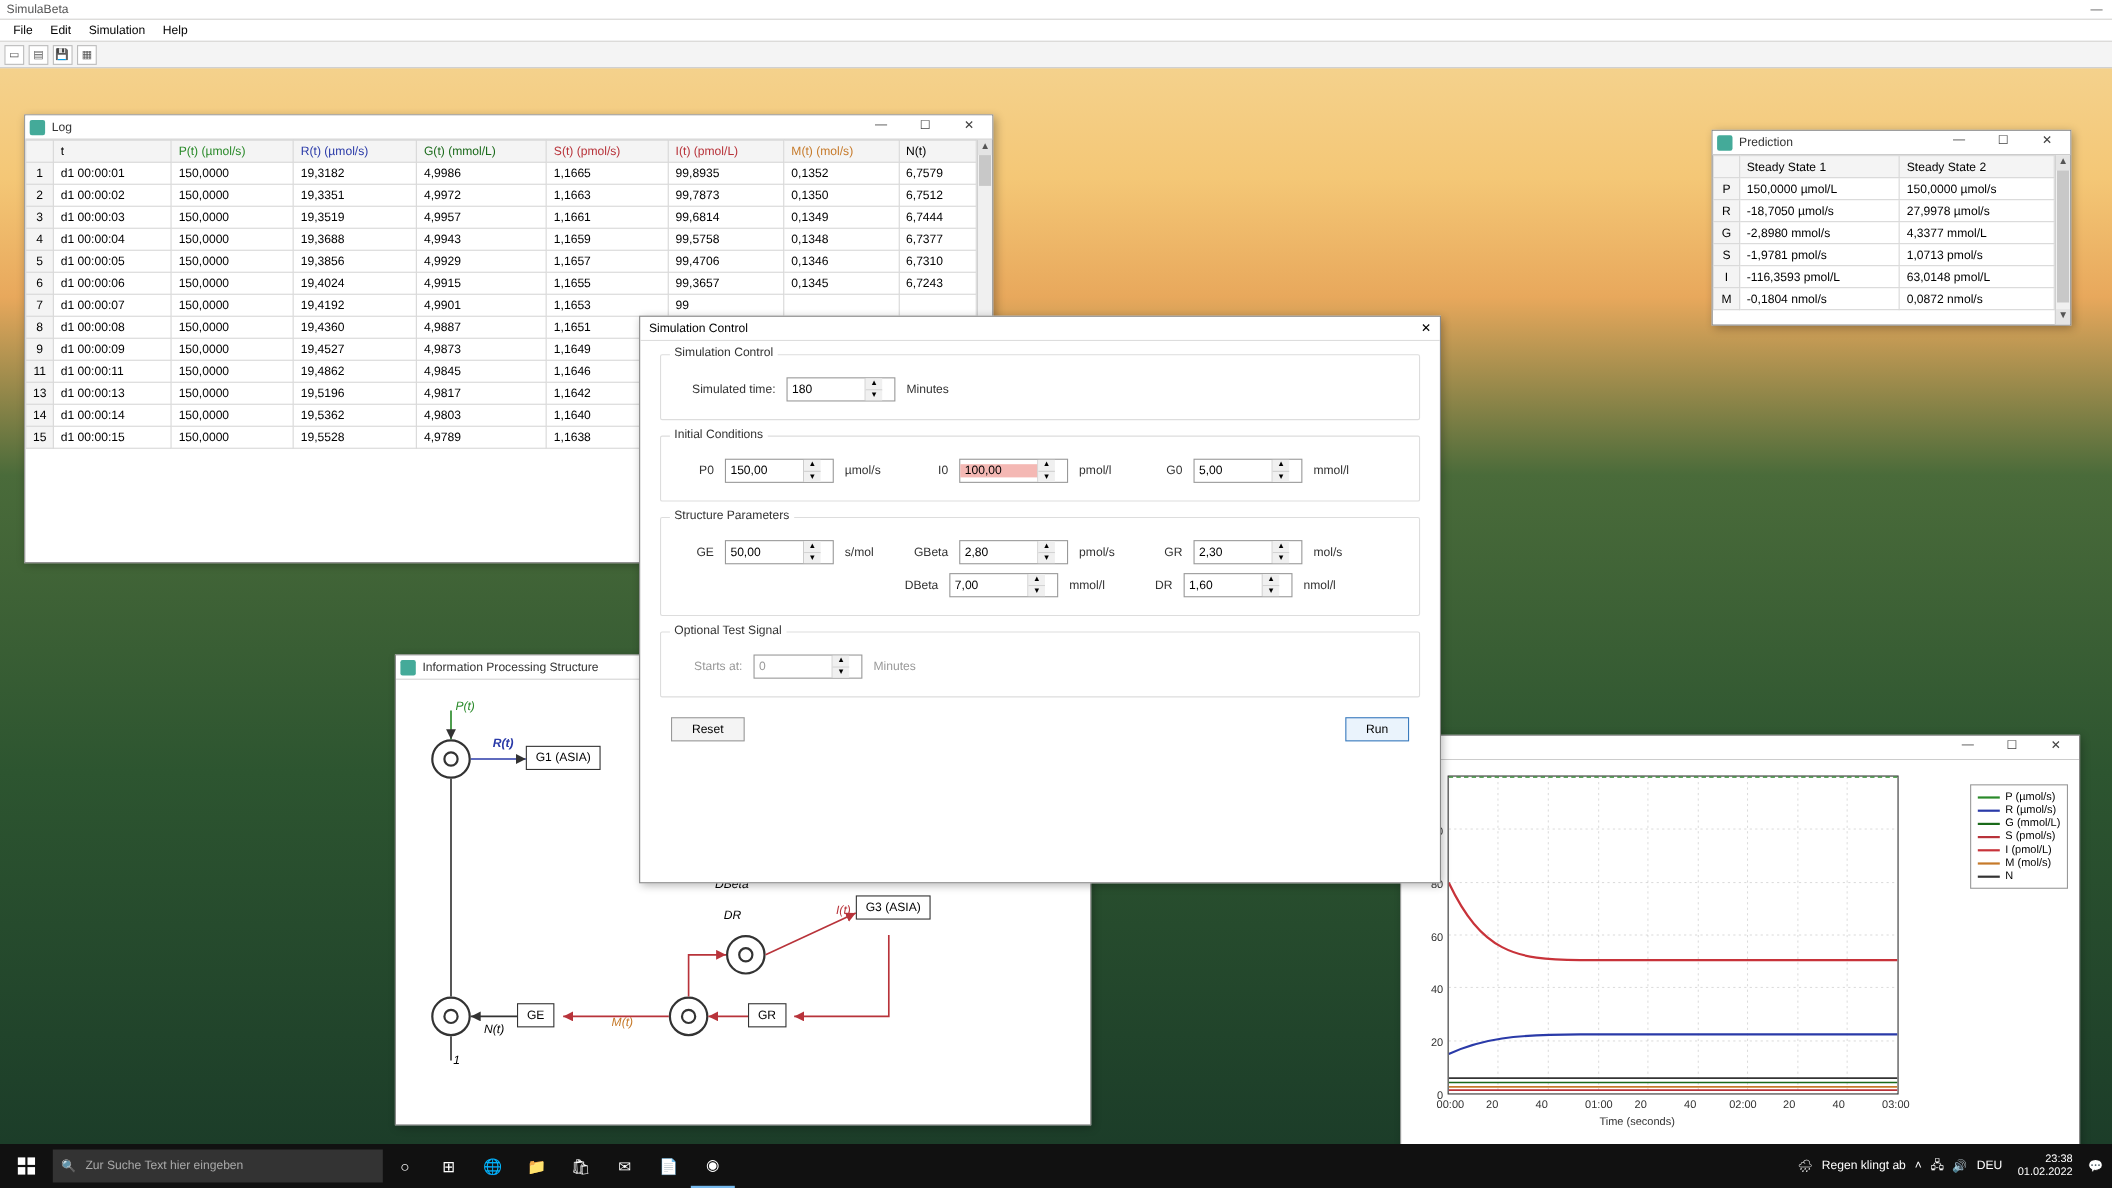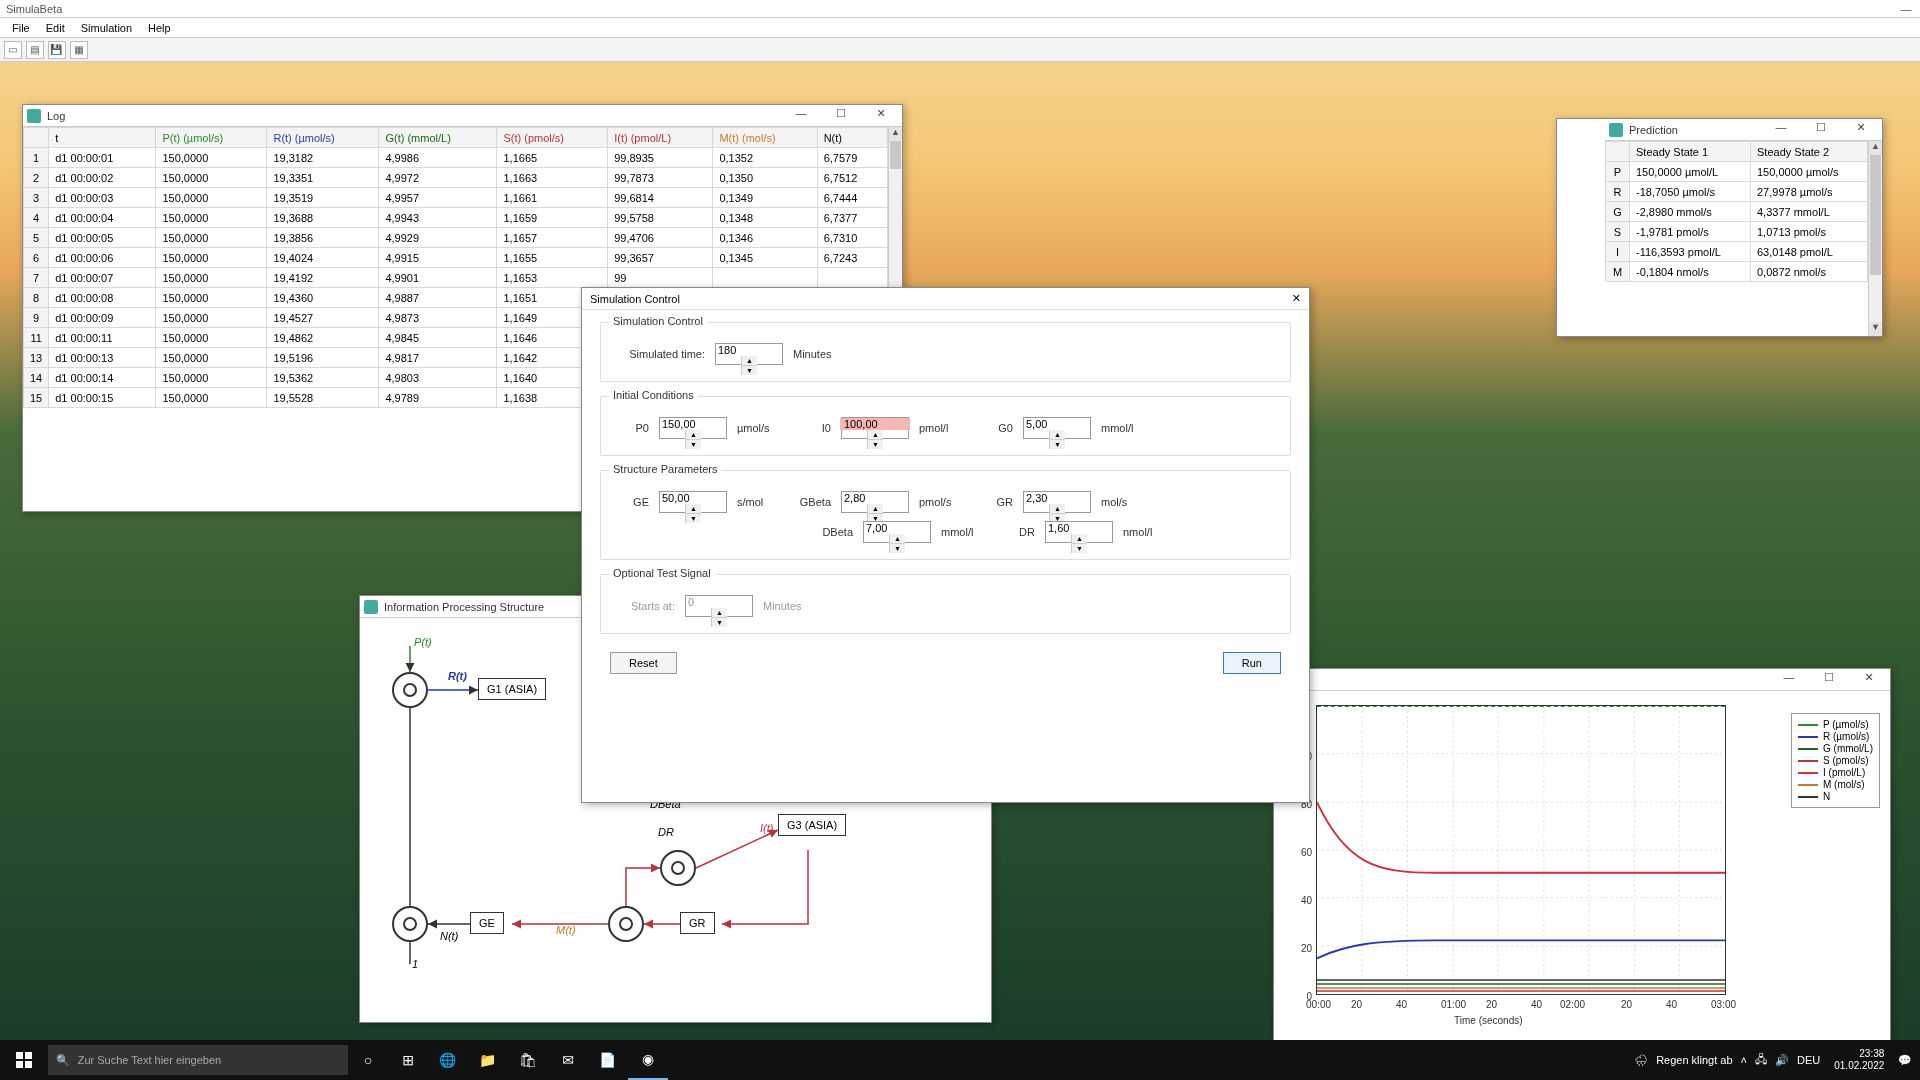--- a/index.html
+++ b/index.html
@@ -39,37 +39,37 @@
 .col-r { color:#2a3aa8;}
 .col-g { color:#1a6a1a;}
 .col-s { color:#b8333a;}
 .col-i { color:#b8333a;}
 .col-m { color:#c67a2a;}
 .log-scroll { position:absolute; right:0; top:0; bottom:0; width:14px; background:#f0f0f0; border-left:1px solid #ccc;}
 .log-scroll .thumb { position:absolute; top:14px; left:1px; right:1px; height:28px; background:#c8c8c8;}
 .log-scroll .arr { position:absolute; left:0; right:0; height:14px; text-align:center; font-size:9px; color:#555; background:#e4e4e4;}
 
 
-.pred-win { left: 1556px; top: 118px; width: 327px; height: 219px; padding-left: 48px;}
+.pred-win { left: 1556px; top: 118px; width: 327px; height: 178px;}
 .pred-table { width: calc(100% - 14px); border-collapse: collapse;}
 .pred-table th, .pred-table td { border: 1px solid #d8d8d8; padding: 2px 6px; font-size:11px; text-align:left; height:20px;}
 .pred-table th { background:#f4f4f4; font-weight:normal;}
 .pred-table td.row-h { background:#f4f4f4; text-align:center; width:24px;}
 
 
 .sim-win { left: 581px; top: 287px; width: 729px; height: 516px;}
 .sim-title { height:22px; display:flex; align-items:center; padding:0 8px; border-bottom:1px solid #ddd; font-size:11px;}
 .sim-title .t { flex:1;}
 .sim-body { padding: 12px 18px;}
 .fieldset { border:1px solid #ddd; border-radius:2px; margin-bottom: 14px; padding: 12px 14px 16px; position:relative;}
 .fieldset .legend { position:absolute; top:-8px; left:8px; background:#fff; padding:0 4px; font-size:11px; color:#333;}
 .row { display:flex; align-items:center; gap:10px; margin-top:8px;}
 .lbl { width:70px; text-align:right; font-size:11px; color:#333;}
 .lbl.s { width:34px;}
-.spin { display:flex; align-items:center; border:1px solid #999; height:22px; width:68px; background:#fff;flex-direction:column;}
+.spin { display:flex; align-items:center; border:1px solid #999; height:22px; width:99px; background:#fff;}
 .spin input { border:none; width:70px; padding:0 4px; font-size:11px; outline:none; background:transparent;}
 .spin .arrows { width:16px; border-left:1px solid #ccc; display:flex; flex-direction:column; height:100%;}
 .spin .arrows span { flex:1; font-size:7px; text-align:center; line-height:9px; background:#f0f0f0; border-bottom:1px solid #ccc; cursor:default;}
 .spin .arrows span:last-child{border-bottom:none;}
 .spin.red input { background:#f4b8b4;}
 .unit { font-size:11px; color:#333; width:50px;}
 .btn { border:1px solid #999; background:#f4f4f4; padding:4px 18px; font-size:11px; cursor:default;}
 .btn.primary { border:1px solid #3a7abd; background:#eaf3fc;}
 .sim-buttons { display:flex; justify-content:space-between; padding:4px 10px 0;}
 
@@ -449,21 +449,21 @@
         <div class="axis-lbl" style="right: 578px; top: 60px; left: 18px; text-align: right; width: 20px;">100</div>
       </div>
 
     <div id="chart-xticks">
         <div class="axis-lbl" style="left: 32px; top: 308px;">00:00</div>
         <div class="axis-lbl" style="left: 77px; top: 308px;">20</div>
         <div class="axis-lbl" style="left: 122px; top: 308px;">40</div>
         <div class="axis-lbl" style="left: 167px; top: 308px;">01:00</div>
         <div class="axis-lbl" style="left: 212px; top: 308px;">20</div>
         <div class="axis-lbl" style="left: 257px; top: 308px;">40</div>
-        <div class="axis-lbl" style="left: 286px; top: 308px;">02:00</div>
+        <div class="axis-lbl" style="left: 298px; top: 308px;">02:00</div>
         <div class="axis-lbl" style="left: 347px; top: 308px;">20</div>
         <div class="axis-lbl" style="left: 392px; top: 308px;">40</div>
         <div class="axis-lbl" style="left: 437px; top: 308px;">03:00</div>
       </div>
     <div class="axis-lbl" style="left:180px; top:324px">Time (seconds)</div>
     <div class="legend-box" id="chart-legend">
         <div>
           <span class="lg-line" style="background:#2a8a2a"></span>
           <span>P (µmol/s)</span>
         </div>

